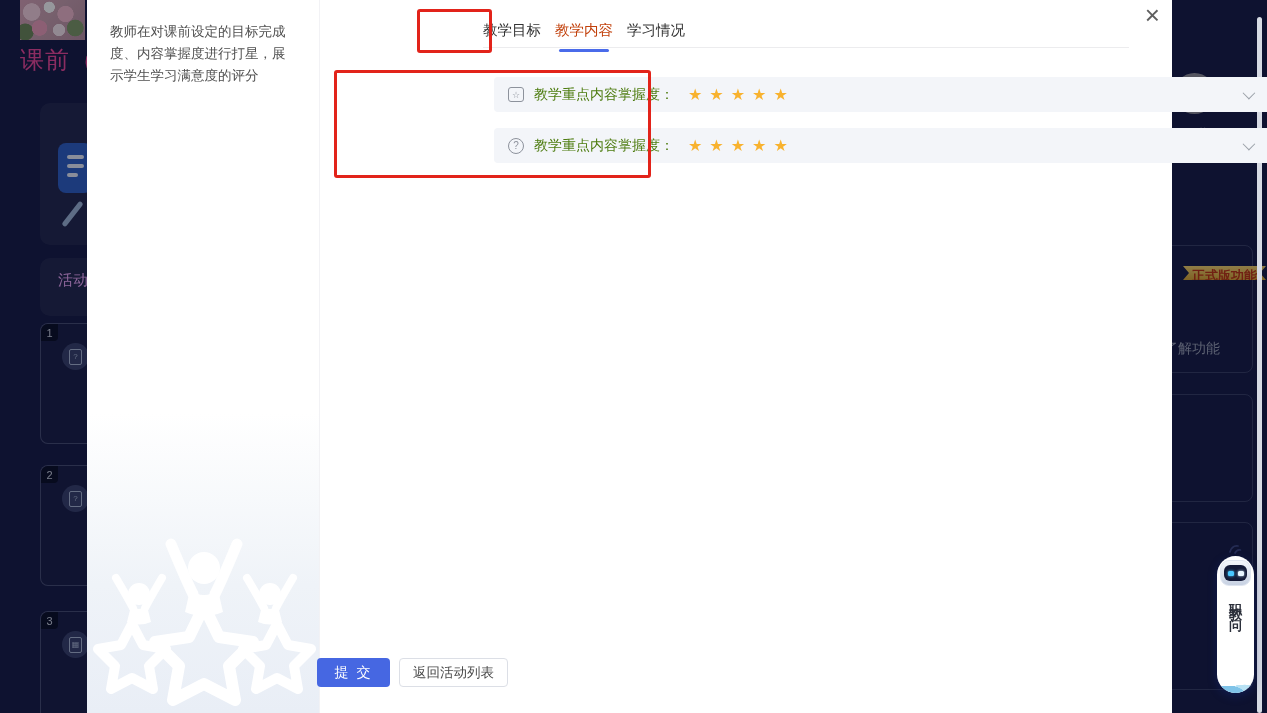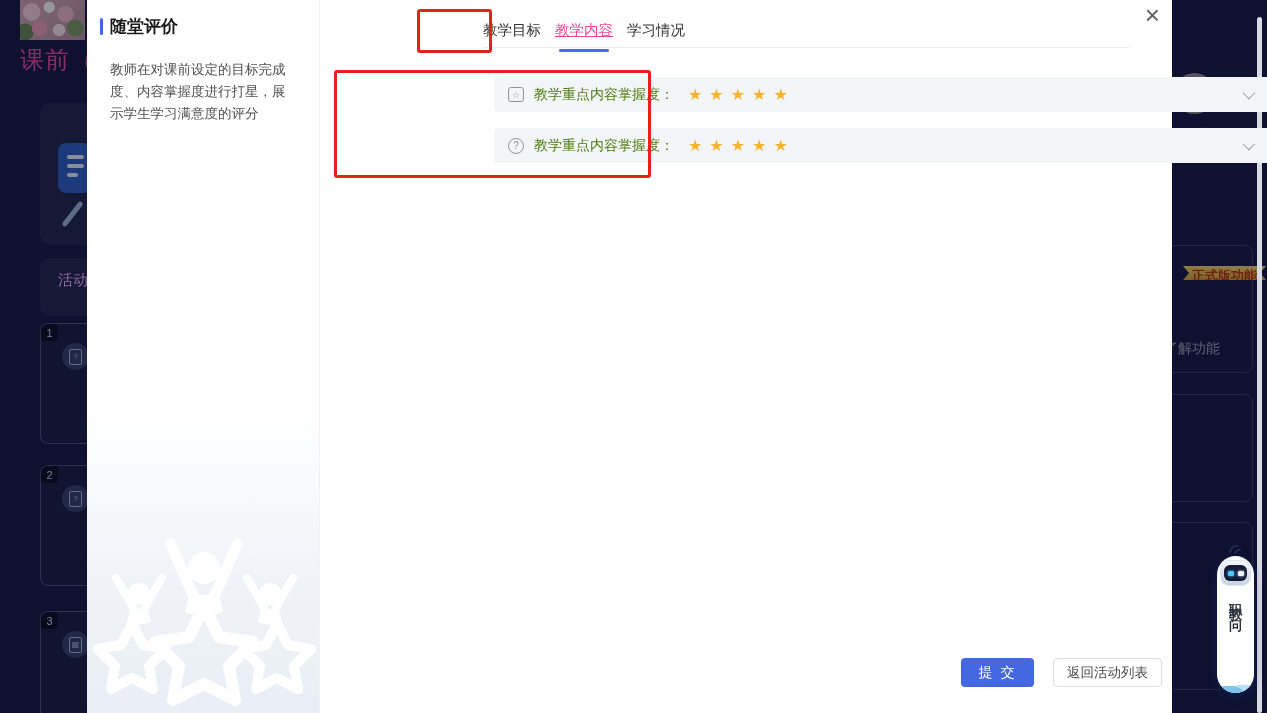--- a/index.html
+++ b/index.html
@@ -78,39 +78,39 @@
   .title-bar { width:3px; height:17px; background:#3f66e8; border-radius:2px; margin-right:7px; }
   .sidebar-title { font-size:17px; font-weight:bold; color:#1b1b1b; }
   .sidebar-desc { margin:21px 22px 0 23px; font-size:13.5px; line-height:1.62; color:#4f4f4f; }
   .sidebar-illustration { position:absolute; left:0; bottom:0; width:233px; height:175px; }
 
   .content { position:relative; flex:1; }
   .close-btn { position:absolute; top:2px; right:12px; font-size:26px; font-weight:300; color:#5f5f5f;
       line-height:1; cursor:pointer; }
   .tabs { position:absolute; left:163px; top:21px; display:flex; gap:14px; }
   .tab { position:relative; font-size:14.5px; color:#333333; padding-bottom:12px; cursor:pointer; }
-  .tab.active { color:#ec4899;text-decoration:underline; }
+  .tab.active { color:#c2410c; }
   .tab.active::after { content:""; position:absolute; left:4px; right:4px; bottom:0; height:3px; background:#4a6bea; border-radius:2px; }
   .tabs-divider { position:absolute; left:163px; right:43px; top:47px; height:1px; background:#ececee; }
 
   .rating-row { position:absolute; left:174px; width:782px; height:35px; background:#f3f5f9; border-radius:4px;
       display:flex; align-items:center; padding:0 24px 0 14px; }
   .rating-row.r1 { top:77px; }
   .rating-row.r2 { top:128px; }
   .row-icon { flex:0 0 auto; margin-right:10px; display:flex; align-items:center; justify-content:center; }
   .folder-star { width:16px; height:15px; border:1.4px solid #8d929c; border-radius:3px; color:#8d929c;
       font-size:9px; display:flex; align-items:center; justify-content:center; }
   .q-circle { width:16px; height:16px; border:1.4px solid #8d929c; border-radius:50%; color:#8d929c;
       font-size:10px; display:flex; align-items:center; justify-content:center; }
   .rating-label { font-size:14px; color:#4d7c0f; }
   .stars { margin-left:14px; font-size:16px; color:#f8b22e; letter-spacing:7px; line-height:1; }
   .chevron { margin-left:auto; width:9px; height:9px; border-right:1.5px solid #9aa0a8; border-bottom:1.5px solid #9aa0a8;
       transform:rotate(45deg) translateY(-2px); cursor:pointer; }
 
-  .footer { position:absolute; left:7px; right:0; top:658px; display:flex; justify-content:flex-end; gap:19px;
+  .footer { position:absolute; left:7px; right:0; top:658px; display:flex; justify-content:flex-start; gap:9px;
       transform:translateX(-10px); }
   .btn { height:29px; border-radius:4px; font-size:14px; display:flex; align-items:center; justify-content:center;
       cursor:pointer; }
   .btn-submit { width:73px; background:#4667e2; color:#ffffff; letter-spacing:2px; border:none; }
   .btn-back { padding:0 13px; background:#ffffff; color:#4a4a4a; border:1px solid #dcdfe6; font-size:13.5px; }
 
   
   .anno { position:absolute; border:3px solid #e2231a; border-radius:3px; z-index:10; pointer-events:none; }
   .anno-tab  { left:417px; top:9px;  width:75px;  height:44px; }
   .anno-rows { left:334px; top:70px; width:317px; height:108px; }
@@ -181,24 +181,20 @@
         </div>
       </div>
       <div class="assistant-label">职教一问</div>
       <div class="pill-wave"></div>
     </div>
   </div>
 
   <div class="modal">
 
     <div class="sidebar">
-      <div class="sidebar-title-row">
-        <div class="title-bar"></div>
-        <div class="sidebar-title">随堂评价</div>
-      </div>
       <div class="sidebar-desc">教师在对课前设定的目标完成度、内容掌握度进行打星，展示学生学习满意度的评分</div>
       <svg class="sidebar-illustration" viewBox="0 0 233 175">
         <g fill="none" stroke="#ffffff" stroke-linejoin="round">
           <polygon stroke-width="12" points="117,68 132,99 166,104 142,128 148,162 117,146 86,162 92,128 68,104 102,99"></polygon>
           <polygon stroke-width="10" points="45,86 56,107 79,111 62,128 66,151 45,140 24,151 28,128 11,111 34,107"></polygon>
           <polygon stroke-width="10" points="190,86 201,107 224,111 207,128 211,151 190,140 169,151 173,128 156,111 179,107"></polygon>
         </g>
         <g stroke="#ffffff" stroke-linecap="round" fill="#ffffff">
           <circle cx="117" cy="30" r="16" stroke="none"></circle>
           <path d="M84,6 Q99,42 106,56" stroke-width="11" fill="none"></path>

